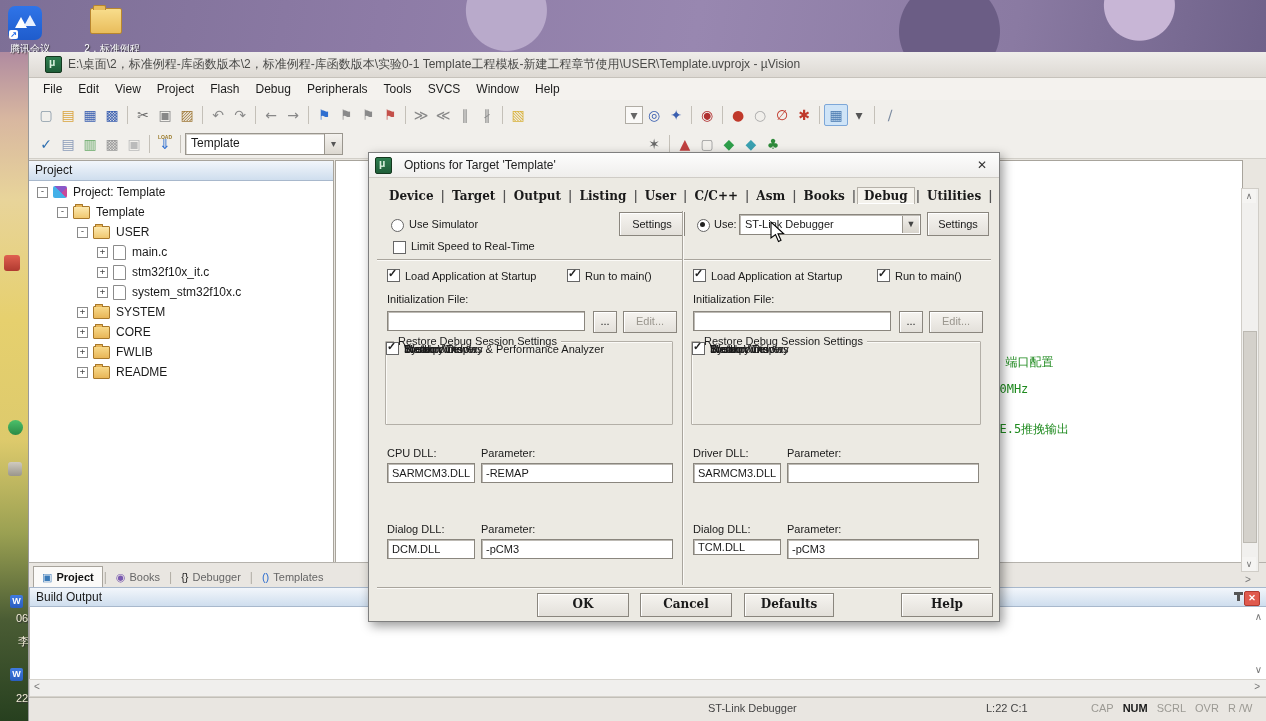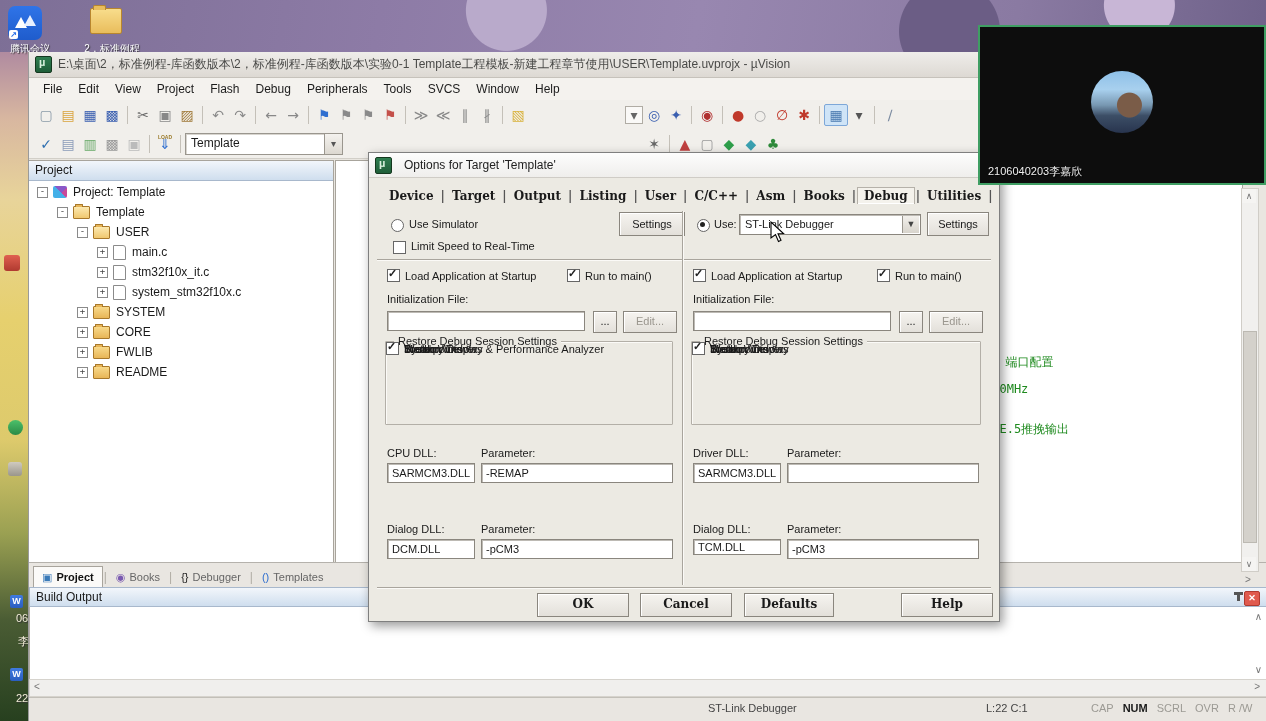--- a/index.html
+++ b/index.html
@@ -23,21 +23,21 @@
   #folder-ico::before{content:"";position:absolute;top:-4px;left:2px;width:11px;height:4px;background:#e9bd5c;border:1px solid #b8862e;border-bottom:none;border-radius:2px 2px 0 0;}
   .dsk-label{position:absolute;color:#fff;font-size:10px;text-shadow:1px 1px 1px #333;white-space:nowrap;}
   .edge-ico{position:absolute;border-radius:3px;}
   .edge-frag{position:absolute;color:#f2ecd8;font-size:11px;font-weight:normal;text-shadow:1px 1px 1px #333;padding-left:15px;}
   .edge-frag:nth-of-type(1){left:1px;top:612px;}
   .edge-frag:nth-of-type(2){left:3px;top:634px;}
   .edge-frag:nth-of-type(3){left:1px;top:692px;}
   .word-ico{position:absolute;width:13px;height:13px;background:linear-gradient(#3f7ae0,#2a5ec0);border-radius:2px;color:#fff;font-size:9px;font-weight:bold;text-align:center;line-height:13px;}
   
   #win{position:absolute;left:28px;top:52px;width:1238px;height:669px;background:#e9e6e0;border-left:1px solid #9a9a9a;z-index:1;}
-  #titlebar{position:absolute;left:0;top:0;right:0;height:26px;background:linear-gradient(#efedea,#ddd9d3);display:flex;align-items:center;padding-left:6px;box-sizing:border-box;border-bottom:1px solid #c6c2bb;}
+  #titlebar{position:absolute;left:0;top:0;right:0;height:26px;background:linear-gradient(#efedea,#ddd9d3);display:flex;align-items:center;padding-left:16px;box-sizing:border-box;border-bottom:1px solid #c6c2bb;}
   .uv-logo{width:15px;height:15px;margin-right:6px;background:
       linear-gradient(#2e7d4f,#1f5e39);border:1px solid #14381f;border-radius:2px;position:relative;flex:0 0 auto;}
   .uv-logo::before{content:"µ";position:absolute;left:3px;top:-1px;color:#d8f0dc;font-size:11px;font-weight:bold;}
   #title-text{font-size:12px;color:#4a4a48;white-space:nowrap;overflow:hidden;}
   #menubar{position:absolute;left:0;top:26px;right:0;height:22px;background:#f4f2ee;display:flex;align-items:center;padding-left:6px;border-bottom:1px solid #d8d4cc;}
   .menu-item{font-size:12px;color:#1c1c1c;padding:2px 8px;cursor:default;}
   .toolbar{position:absolute;left:0;right:0;display:flex;align-items:center;background:#f1efeb;border-bottom:1px solid #d2cfc8;padding-left:6px;}
   #toolbar1{top:48px;height:30px;}
   #toolbar2{top:78px;height:28px;}
   .tb-ico{width:22px;height:20px;display:inline-flex;align-items:center;justify-content:center;position:relative;flex:0 0 auto;}
@@ -598,18 +598,14 @@
         <span class="btn" style="position: absolute; left: 271px; top: 440px; width: 90px; height: 22px;">Cancel</span>
         <span class="btn" style="position: absolute; left: 375px; top: 440px; width: 88px; height: 22px;">Defaults</span>
         <span class="btn" style="position: absolute; left: 532px; top: 440px; width: 90px; height: 22px;">Help</span>
       </div>
   </div>
 
   <svg id="cursor" width="16" height="22" viewBox="0 0 16 22">
     <path d="M1,1 L1,17 L5.5,13.5 L8.5,20.5 L11,19.3 L8,12.8 L13.5,12.5 Z" fill="#fff" stroke="#000" stroke-width="1.1"></path>
   </svg>
 
-  <div id="webcam">
-    <div id="avatar"></div>
-    <div id="webcam-name">2106040203李嘉欣</div>
-  </div>
 
 </div>
 
 </body></html>

